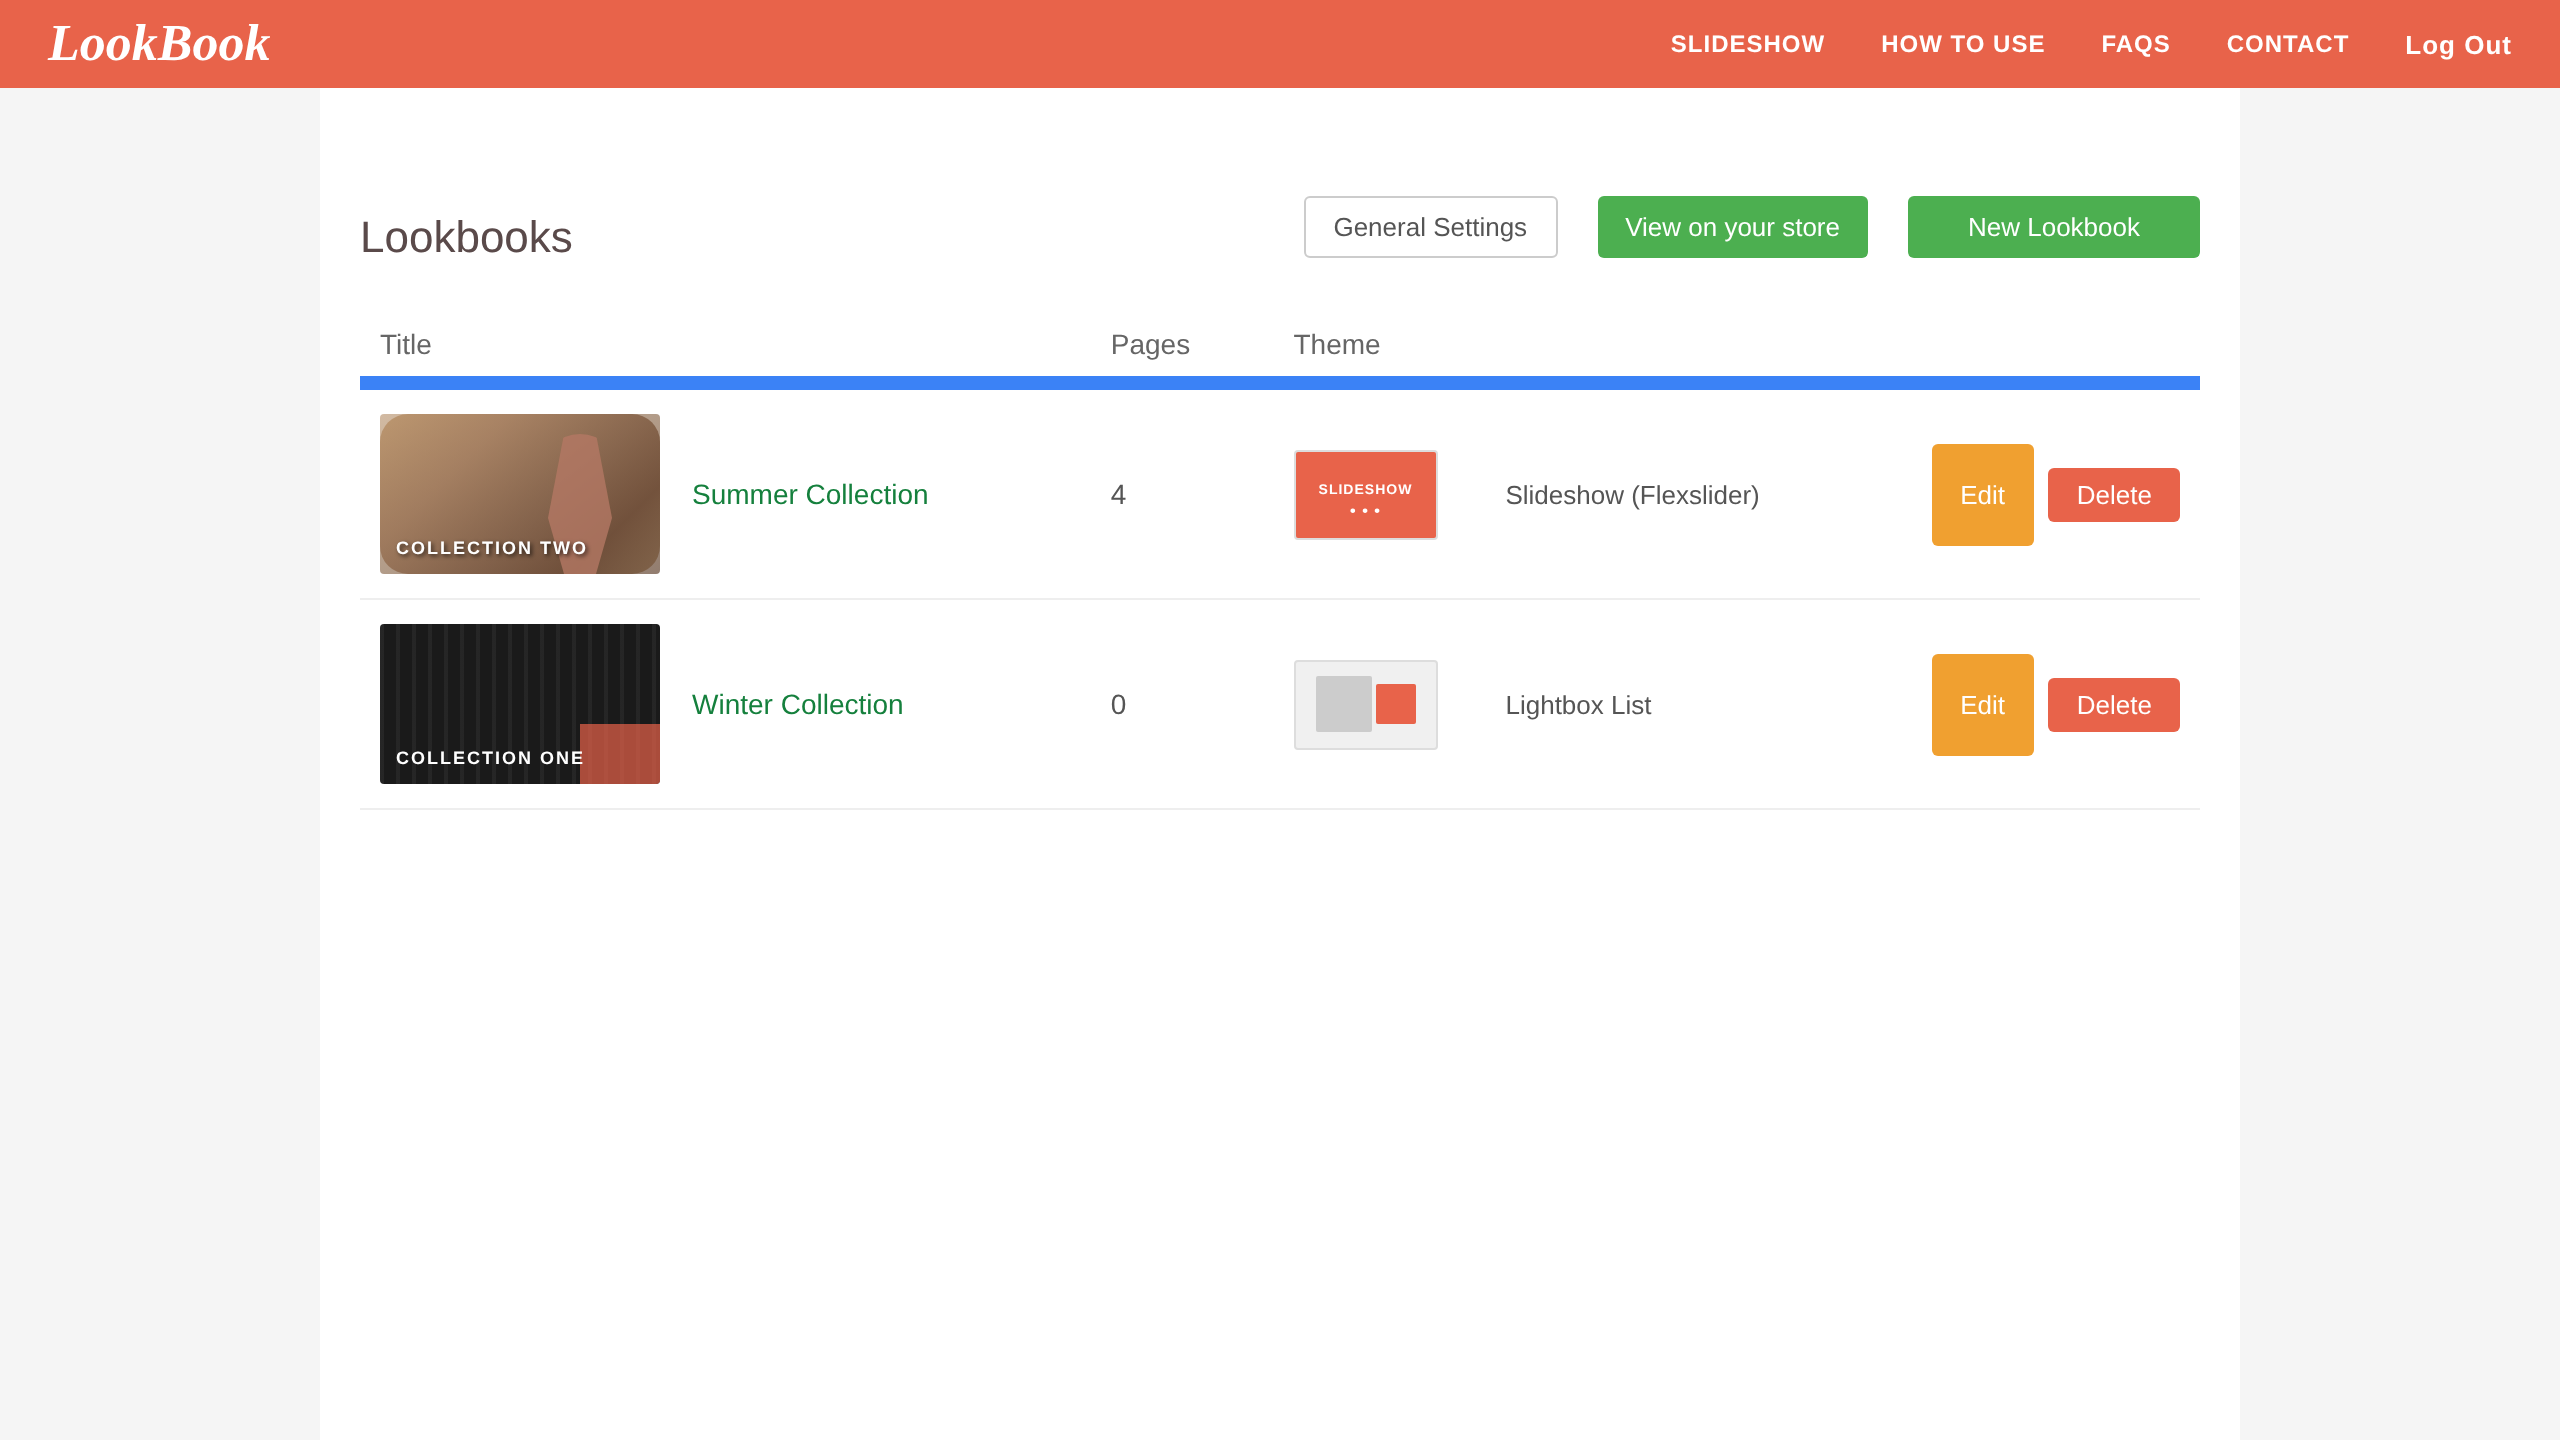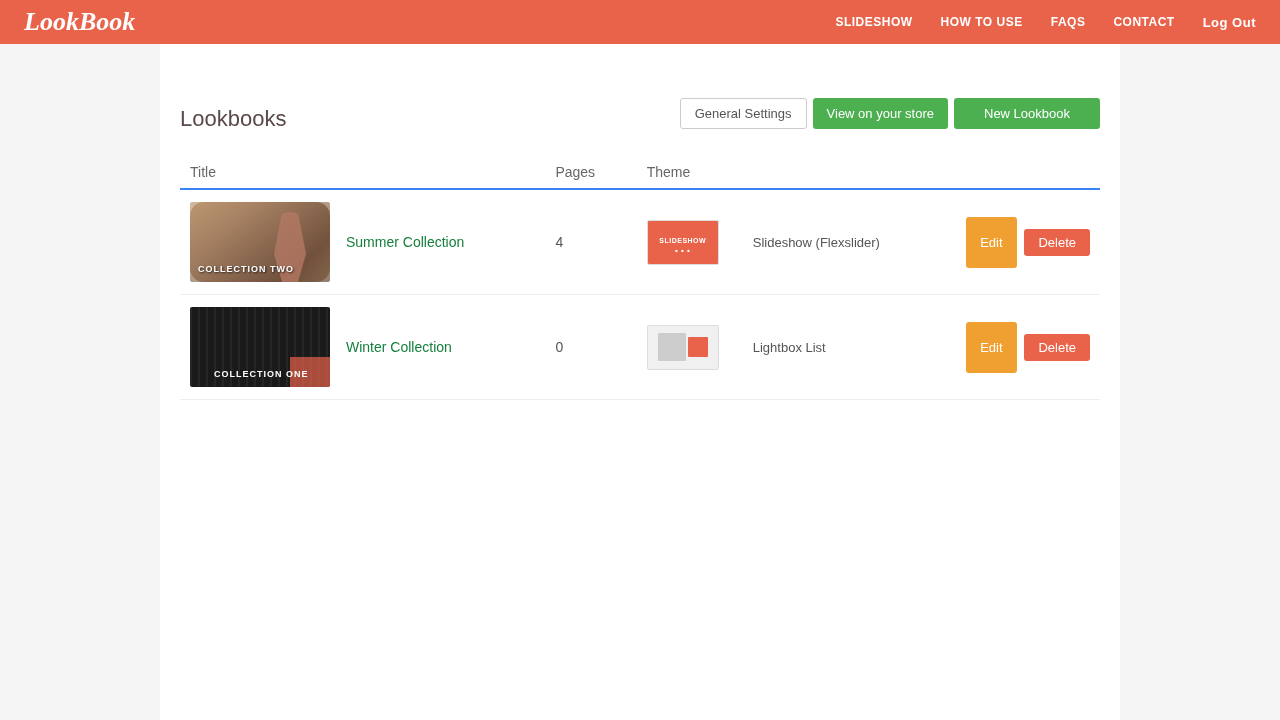--- a/index.html
+++ b/index.html
@@ -58,21 +58,21 @@
       margin-bottom: 24px;
     }
     #page-title {
       font-size: 22px;
       color: #5a4a4a;
       font-weight: normal;
       margin-top: 32px;
     }
     #header-buttons {
       display: flex;
-      gap: 6px;
+      gap: 20px;
       margin-top: 20px;
     }
     .btn-general {
       background: white;
       border: 1px solid #ccc;
       padding: 7px 14px;
       font-size: 13px;
       cursor: pointer;
       border-radius: 3px;
       color: #555;
@@ -95,21 +95,21 @@
       border-radius: 3px;
       color: white;
     }
 
     
     #lookbooks-table {
       width: 100%;
       border-collapse: collapse;
     }
     #lookbooks-table thead tr {
-      border-bottom: 2px solid #3b82f6;
+      border-bottom: 7px solid #3b82f6;
     }
     #lookbooks-table th {
       text-align: left;
       padding: 8px 10px;
       font-weight: normal;
       color: #666;
       font-size: 14px;
     }
     #lookbooks-table td {
       padding: 12px 10px;
@@ -188,21 +188,20 @@
       );
     }
     .thumb-winter-label {
       position: absolute;
       bottom: 8px;
       left: 8px;
       color: white;
       font-size: 9px;
       font-weight: bold;
       letter-spacing: 1px;
-      margin-left: 16px;
     }
     .thumb-winter-accent {
       position: absolute;
       bottom: 0;
       right: 0;
       width: 40px;
       height: 30px;
       background: #e8634a;
       opacity: 0.7;
     }

